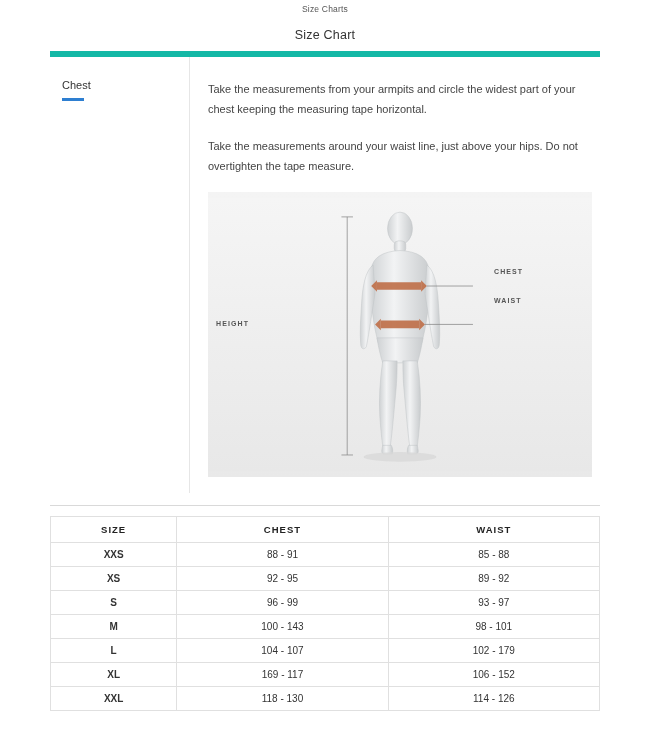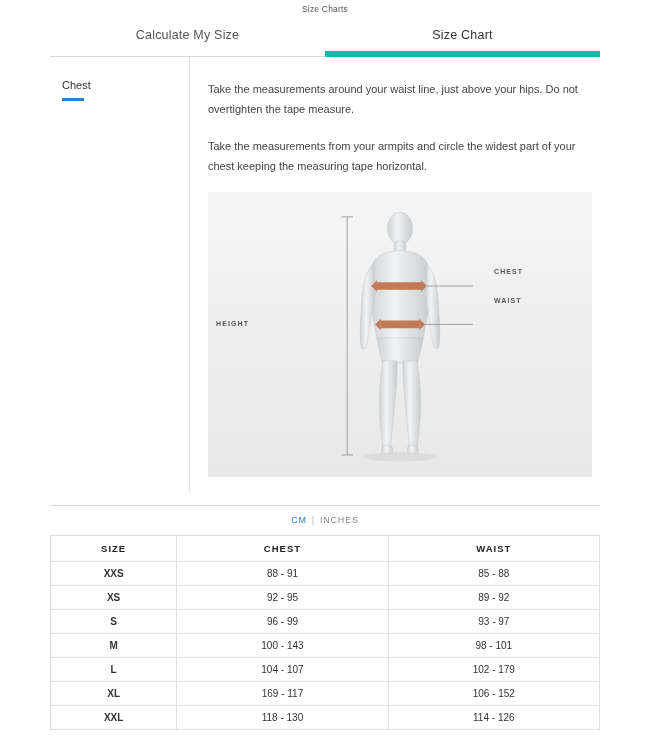--- a/index.html
+++ b/index.html
@@ -155,34 +155,33 @@
   table.size-table td.val { width: 38.5%; }
 </style>
 </head>
 <body>
 
 <div class="page">
 
   <div class="top-title">Size Charts</div>
 
   <div class="tabs">
-    <div class="tab">Calculate My Size</div>
     <div class="tab active">Size Chart</div>
   </div>
 
   <div class="panel">
 
     <div class="panel-left">
       <div class="left-item-label">Chest</div>
       <div class="left-underline"></div>
     </div>
 
     <div class="panel-right">
+      <p class="para">Take the measurements from your armpits and circle the widest part of your chest keeping the measuring tape horizontal.</p>
       <p class="para">Take the measurements around your waist line, just above your hips. Do not overtighten the tape measure.</p>
-      <p class="para">Take the measurements from your armpits and circle the widest part of your chest keeping the measuring tape horizontal.</p>
 
       <div class="figure">
         <svg class="fig-svg" viewBox="0 0 400 285" preserveAspectRatio="xMidYMid meet">
           <defs>
             <linearGradient id="bodyg" x1="0" y1="0" x2="1" y2="0">
               <stop offset="0%" stop-color="#cfd2d4"></stop>
               <stop offset="40%" stop-color="#f2f3f4"></stop>
               <stop offset="100%" stop-color="#c9ccce"></stop>
             </linearGradient>
             <linearGradient id="bgg" x1="0" y1="0" x2="0" y2="1">
@@ -248,23 +247,20 @@
         <div class="fig-label lbl-chest">CHEST</div>
         <div class="fig-label lbl-waist">WAIST</div>
         <div class="fig-label lbl-height">HEIGHT</div>
       </div>
     </div>
   </div>
 
   <div class="divider"></div>
 
 
-  <div class="units">
-    <span class="unit active">CM</span><span class="sep">|</span><span class="unit">INCHES</span>
-  </div>
 
   <table class="size-table">
     <thead>
       <tr>
         <th>SIZE</th>
         <th>CHEST</th>
         <th>WAIST</th>
       </tr>
     </thead>
     <tbody>

